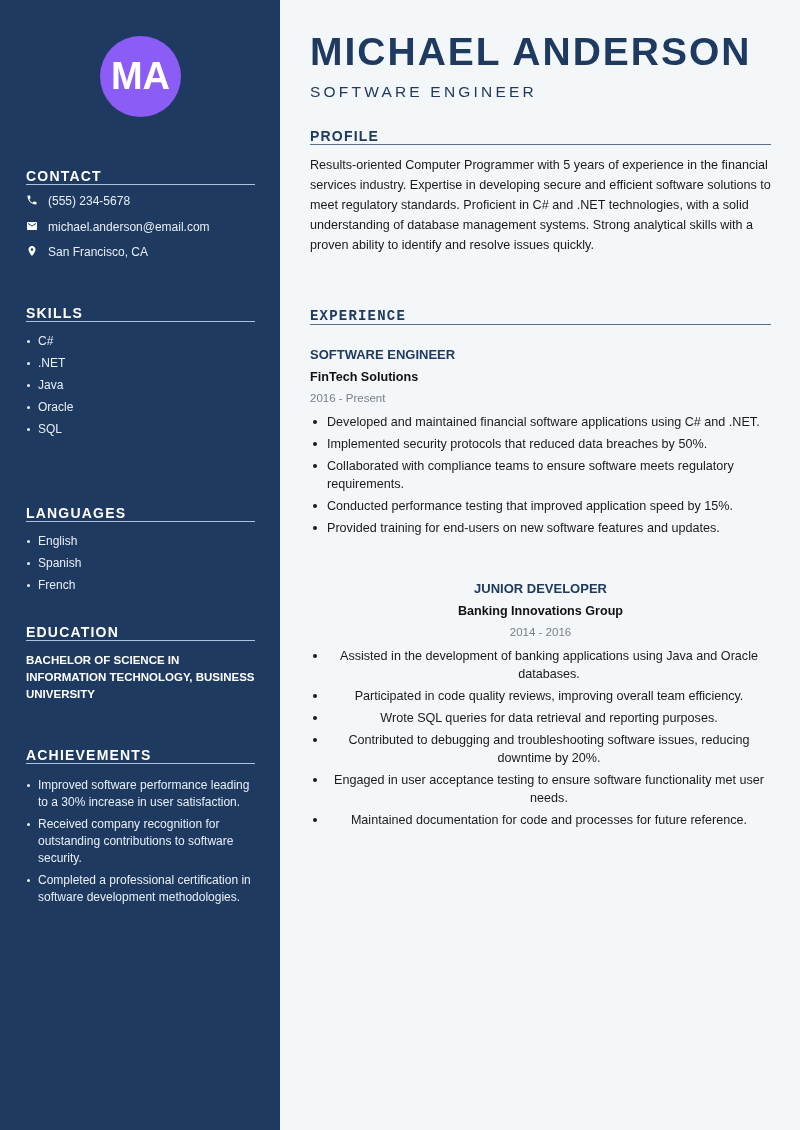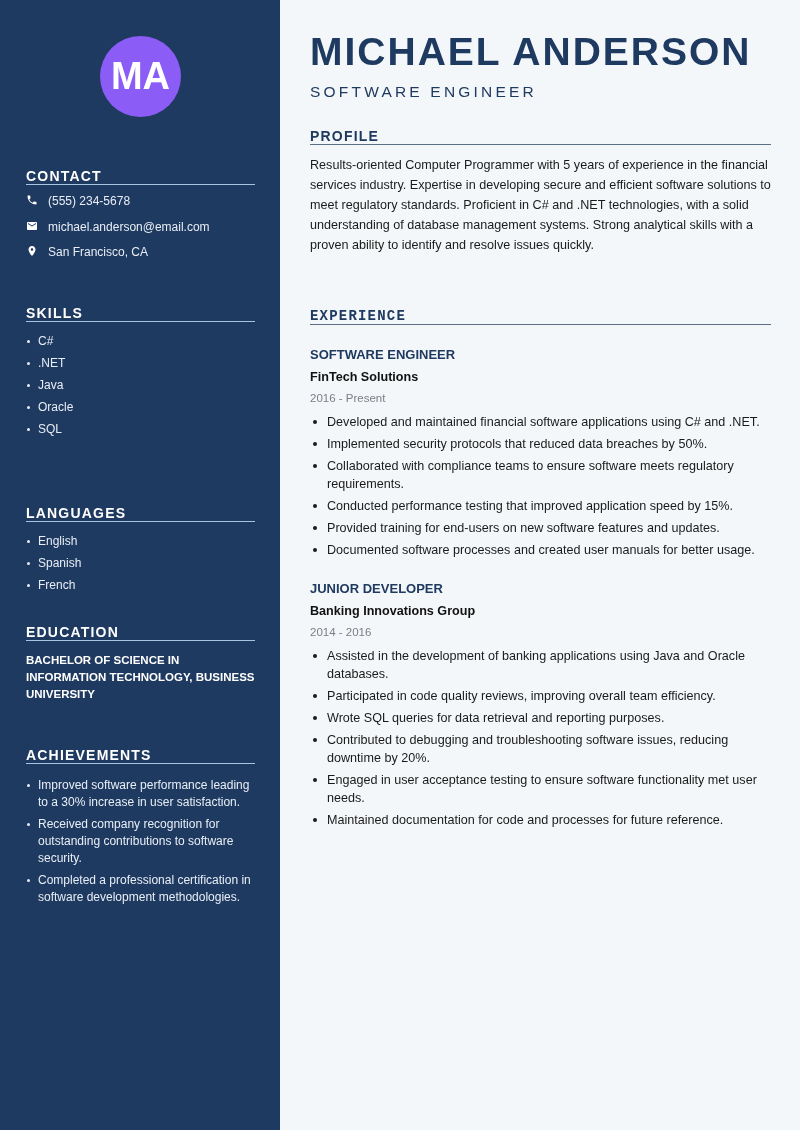--- a/index.html
+++ b/index.html
@@ -122,25 +122,24 @@
   <div class="job" style="top:347px;">
     <div class="job-title">SOFTWARE ENGINEER</div>
     <div class="job-company">FinTech Solutions</div>
     <div class="job-dates">2016 - Present</div>
     <ul class="job-list">
       <li>Developed and maintained financial software applications using C# and .NET.</li>
       <li>Implemented security protocols that reduced data breaches by 50%.</li>
       <li>Collaborated with compliance teams to ensure software meets regulatory requirements.</li>
       <li>Conducted performance testing that improved application speed by 15%.</li>
       <li>Provided training for end-users on new software features and updates.</li>
-      <li>Documented software processes and created user manuals for better usage.</li>
     </ul>
   </div>
 
-  <div class="job" style="top:581px;">
+  <div class="job" style="top:581px;text-align:center;">
     <div class="job-title">JUNIOR DEVELOPER</div>
     <div class="job-company">Banking Innovations Group</div>
     <div class="job-dates">2014 - 2016</div>
     <ul class="job-list">
       <li>Assisted in the development of banking applications using Java and Oracle databases.</li>
       <li>Participated in code quality reviews, improving overall team efficiency.</li>
       <li>Wrote SQL queries for data retrieval and reporting purposes.</li>
       <li>Contributed to debugging and troubleshooting software issues, reducing downtime by 20%.</li>
       <li>Engaged in user acceptance testing to ensure software functionality met user needs.</li>
       <li>Maintained documentation for code and processes for future reference.</li>

